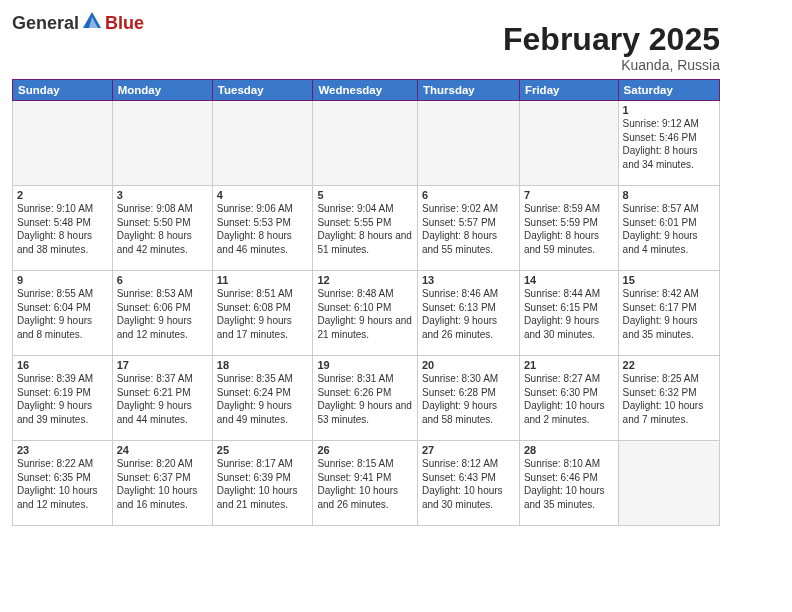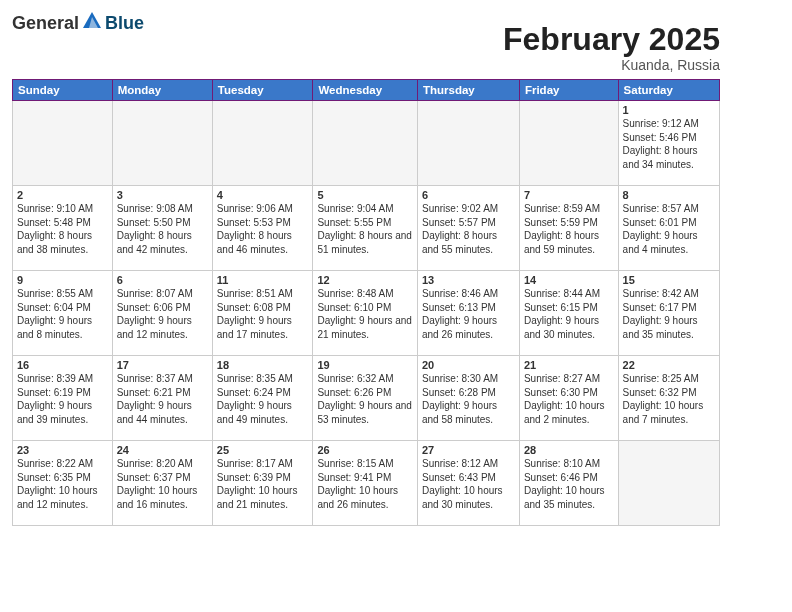--- a/index.html
+++ b/index.html
@@ -31,21 +31,21 @@
       align-items: center;
     }
     .logo-general {
       font-size: 18px;
       font-weight: bold;
       color: #333;
     }
     .logo-blue {
       font-size: 18px;
       font-weight: bold;
-      color: #0c4a6e;
+      color: #b91c1c;
     }
     .title-block {
       text-align: right;
     }
     .month-title {
       font-size: 32px;
       font-weight: bold;
       color: #222;
       line-height: 1.1;
       margin-top: 12px;
@@ -197,21 +197,21 @@
         <tr>
           <td>
             <span class="day-num">9</span>
             <div class="day-info">Sunrise: 8:55 AM
 Sunset: 6:04 PM
 Daylight: 9 hours
 and 8 minutes.</div>
           </td>
           <td>
             <span class="day-num">6</span>
-            <div class="day-info">Sunrise: 8:07 AM
+            <div class="day-info">Sunrise: 8:53 AM
 Sunset: 6:06 PM
 Daylight: 9 hours
 and 12 minutes.</div>
           </td>
           <td>
             <span class="day-num">11</span>
             <div class="day-info">Sunrise: 8:51 AM
 Sunset: 6:08 PM
 Daylight: 9 hours
 and 17 minutes.</div>
@@ -262,21 +262,21 @@
           </td>
           <td>
             <span class="day-num">18</span>
             <div class="day-info">Sunrise: 8:35 AM
 Sunset: 6:24 PM
 Daylight: 9 hours
 and 49 minutes.</div>
           </td>
           <td>
             <span class="day-num">19</span>
-            <div class="day-info">Sunrise: 6:32 AM
+            <div class="day-info">Sunrise: 8:31 AM
 Sunset: 6:26 PM
 Daylight: 9 hours
 and 53 minutes.</div>
           </td>
           <td>
             <span class="day-num">20</span>
             <div class="day-info">Sunrise: 8:30 AM
 Sunset: 6:28 PM
 Daylight: 9 hours
 and 58 minutes.</div>

